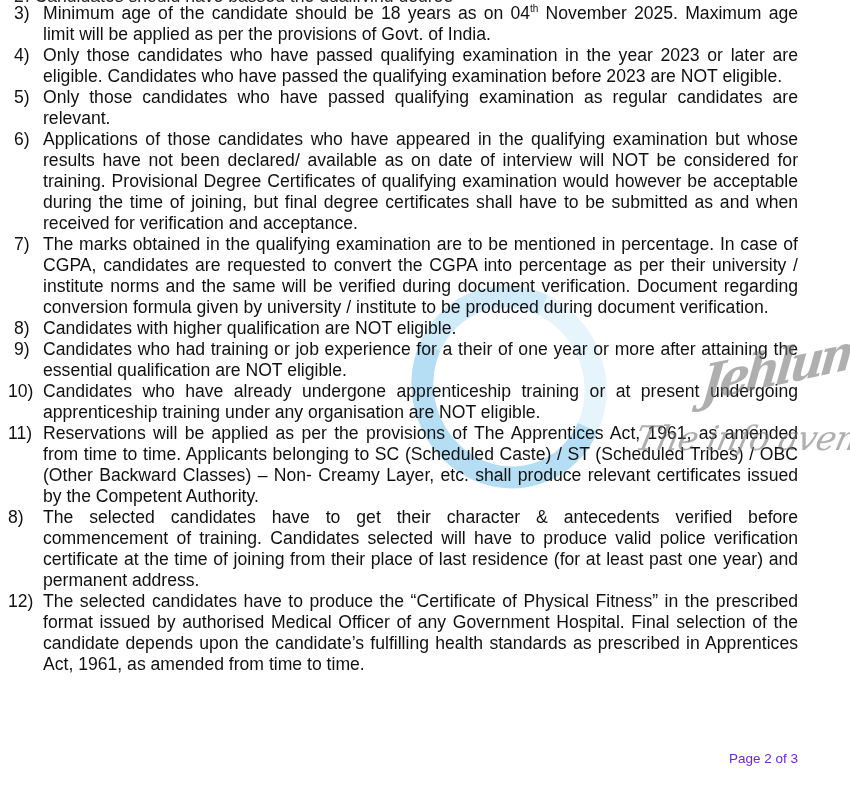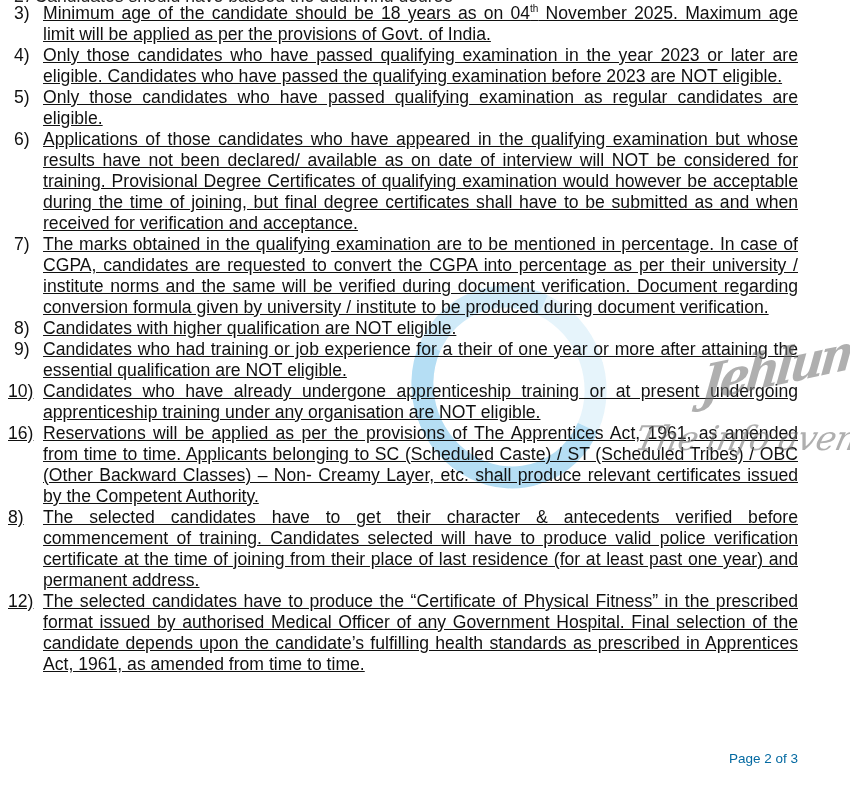--- a/index.html
+++ b/index.html
@@ -84,37 +84,35 @@
     text-align-last: left;
   }
   li.clause .num {
     position: absolute;
     left: 14px;
     top: 0;
     width: 28px;
   }
   li.clause.two-digit .num {
     left: 8px;
-    text-decoration: underline;
   }
   li.clause .body {
     display: block;
-    text-decoration: underline;
   }
   sup.ord {
     font-size: 10px;
     vertical-align: 7px;
     line-height: 0;
   }
   .footer {
     position: absolute;
     right: 52px;
     top: 751px;
     font-size: 13.5px;
-    color: #0369a1;
+    color: #6d28d9;
   }
 </style>
 </head>
 <body>
 
 <div class="cut-line">
   <span style="padding-left:14px;display:inline-block;">2) Candidates should have passed the qualifying degree</span>
 </div>
 
 <div class="watermark-ring"></div>
@@ -125,21 +123,21 @@
   <li class="clause">
     <span class="num">3)</span>
     <span class="body"><span>Minimum age of the candidate should be 18 years as on 04</span><sup class="ord">th</sup><span> November 2025. Maximum age limit will be applied as per the provisions of Govt. of India.</span></span>
   </li>
   <li class="clause">
     <span class="num">4)</span>
     <span class="body">Only those candidates who have passed qualifying examination in the year 2023 or later are eligible. Candidates who have passed the qualifying examination before 2023 are NOT eligible.</span>
   </li>
   <li class="clause">
     <span class="num">5)</span>
-    <span class="body">Only those candidates who have passed qualifying examination as regular candidates are eligible.</span>
+    <span class="body">Only those candidates who have passed qualifying examination as regular candidates are relevant.</span>
   </li>
   <li class="clause">
     <span class="num">6)</span>
     <span class="body">Applications of those candidates who have appeared in the qualifying examination but whose results have not been declared/ available as on date of interview will NOT be considered for training. Provisional Degree Certificates of qualifying examination would however be acceptable during the time of joining, but final degree certificates shall have to be submitted as and when received for verification and acceptance.</span>
   </li>
   <li class="clause">
     <span class="num">7)</span>
     <span class="body">The marks obtained in the qualifying examination are to be mentioned in percentage. In case of CGPA, candidates are requested to convert the CGPA into percentage as per their university / institute norms and the same will be verified during document verification. Document regarding conversion formula given by university / institute to be produced during document verification.</span>
   </li>
   <li class="clause">
@@ -148,21 +146,21 @@
   </li>
   <li class="clause">
     <span class="num">9)</span>
     <span class="body">Candidates who had training or job experience for a their of one year or more after attaining the essential qualification are NOT eligible.</span>
   </li>
   <li class="clause two-digit">
     <span class="num">10)</span>
     <span class="body">Candidates who have already undergone apprenticeship training or at present undergoing apprenticeship training under any organisation are NOT eligible.</span>
   </li>
   <li class="clause two-digit">
-    <span class="num">16)</span>
+    <span class="num">11)</span>
     <span class="body">Reservations will be applied as per the provisions of The Apprentices Act, 1961, as amended from time to time. Applicants belonging to SC (Scheduled Caste) / ST (Scheduled Tribes) / OBC (Other Backward Classes) – Non- Creamy Layer, etc. shall produce relevant certificates issued by the Competent Authority.</span>
   </li>
   <li class="clause two-digit">
     <span class="num">8)</span>
     <span class="body">The selected candidates have to get their character &amp; antecedents verified before commencement of training. Candidates selected will have to produce valid police verification certificate at the time of joining from their place of last residence (for at least past one year) and permanent address.</span>
   </li>
   <li class="clause two-digit">
     <span class="num">12)</span>
     <span class="body">The selected candidates have to produce the “Certificate of Physical Fitness” in the prescribed format issued by authorised Medical Officer of any Government Hospital. Final selection of the candidate depends upon the candidate’s fulfilling health standards as prescribed in Apprentices Act, 1961, as amended from time to time.</span>
   </li>

